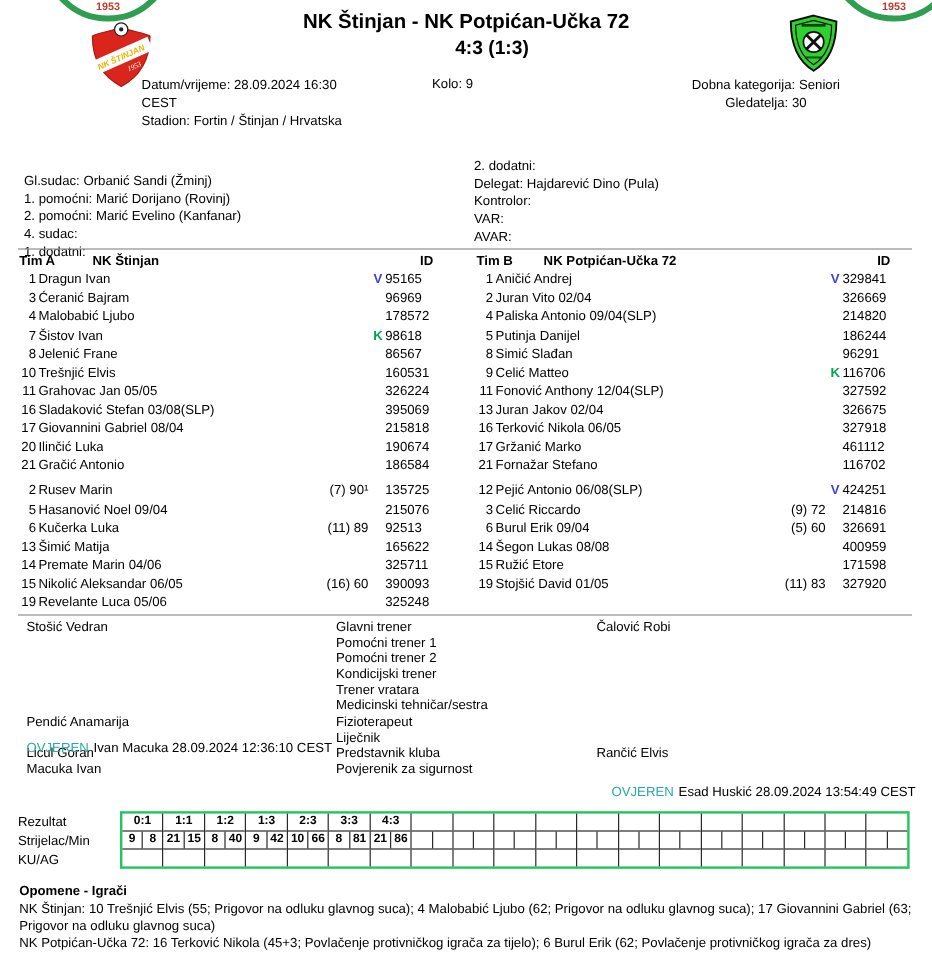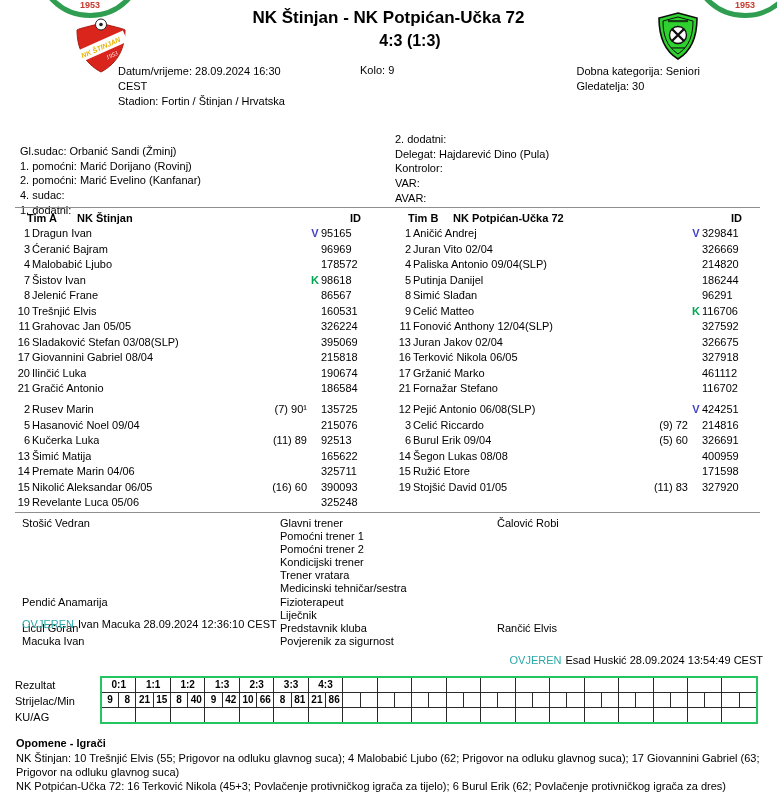--- a/index.html
+++ b/index.html
@@ -16,32 +16,32 @@
   .crest{position:absolute;}
   #crest-home{left:70px;top:18px;}
   #crest-away{left:656px;top:11px;}
 
   .title-wrap{position:absolute;top:7px;left:0;right:0;text-align:center;}
   .match-title{font-size:17px;font-weight:bold;margin:0;line-height:22px;}
   .match-score{font-size:16px;font-weight:bold;margin:2px 0 0;line-height:20px;padding-left:43px;}
 
   .info-left{position:absolute;top:64px;left:118px;line-height:15px;}
   .info-center{position:absolute;top:64px;left:360px;}
-  .info-right{position:absolute;top:64px;right:77px;text-align:left;line-height:15px;}
+  .info-right{position:absolute;top:64px;right:77px;text-align:center;line-height:15px;}
 
   .officials-left{position:absolute;top:144px;left:20px;line-height:14.7px;}
   .officials-right{position:absolute;top:132px;left:395px;line-height:14.7px;}
 
   .hr{position:absolute;left:15px;width:745px;border-top:1px solid #8f8f8f;height:0;}
   #hr-roster{top:207px;} #hr-staff{top:512px;}
 
   .rheader{position:absolute;top:212px;font-weight:bold;height:15px;}
   #rheader-a{left:15px;width:352px;}
   #rheader-b{left:396px;width:352px;}
-  .rheader .tim{position:absolute;left:12px;}
+  .rheader .tim{position:absolute;left:1px;}
   .rheader .tname{position:absolute;left:62px;}
   #rheader-b .tname{left:57px;}
   .rheader .idh{position:absolute;right:6px;}
 
   .plist{position:absolute;}
   #a-starters{left:15px;top:226px;width:352px;}
   #a-subs{left:15px;top:402px;width:352px;}
   #b-starters{left:396px;top:226px;width:352px;}
   #b-subs{left:396px;top:402px;width:352px;}
 

